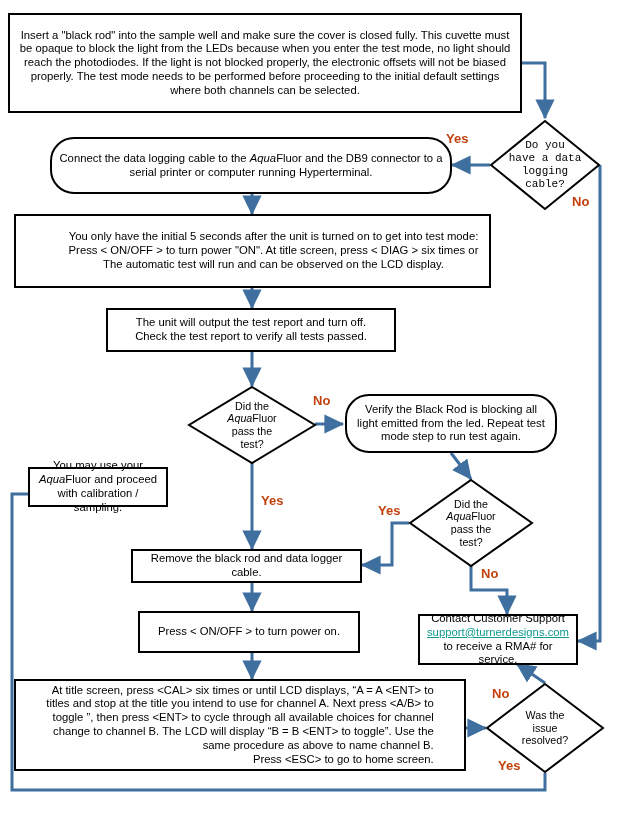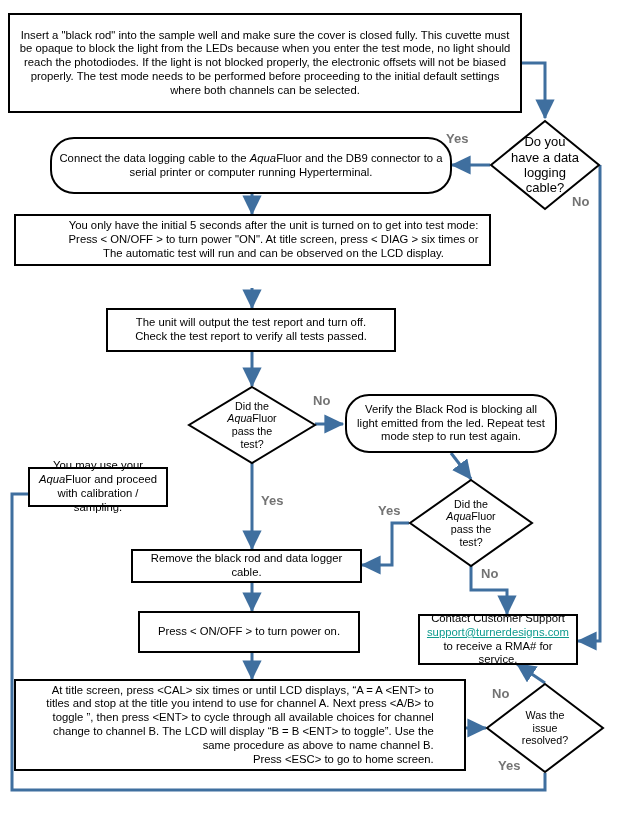--- a/index.html
+++ b/index.html
@@ -55,21 +55,21 @@
     display: flex;
     align-items: center;
     justify-content: center;
     text-align: center;
     line-height: 1.18;
     color: #000000;
   }
   .edgelabel {
     position: absolute;
     font-weight: bold;
-    color: #737373;
+    color: #c2410c;
     z-index: 4;
     white-space: nowrap;
   }
   #arrows {
     position: absolute;
     left: 0;
     top: 0;
     width: 621px;
     height: 823px;
     z-index: 1;
@@ -124,39 +124,39 @@
       <path d="M545,773 L545,790 L12,790 L12,494 L68,494"></path>
 
       <path d="M600,165 L600,641 L578,641"></path>
     </g>
   </svg>
 
   <div class="node" style="left:8px; top:13px; width:514px; height:100px; font-size:11.3px;">
     <div class="txt">Insert a "black rod" into the sample well and make sure the cover is closed fully. This cuvette must be opaque to block the light from the LEDs because when you enter the test mode, no light should reach the photodiodes. If the light is not blocked properly, the electronic offsets will not be biased properly. The test mode needs to be performed before proceeding to the initial default settings where both channels can be selected.</div>
   </div>
 
-  <div class="diamond" style="left:490px; top:120px; width:110px; height:90px; font-size:13px;">
+  <div class="diamond" style="left:490px; top:120px; width:110px; height:90px; font-size:11px;font-family:Liberation Mono, monospace;">
     <svg width="110" height="90" viewBox="0 0 110 90">
       <polygon points="55,1 109,45 55,89 1,45" fill="#ffffff" stroke="#000000" stroke-width="2"></polygon>
     </svg>
     <div class="dlabel">
       <div>
         <div>Do you</div>
         <div>have a data</div>
         <div>logging</div>
         <div>cable?</div>
       </div>
     </div>
   </div>
 
   <div class="node rounded" style="left:50px; top:137px; width:402px; height:57px; font-size:11.3px;">
     <div class="txt"><span>Connect the data logging cable to the </span><span class="ital">Aqua</span><span>Fluor and the DB9 connector to a serial printer or computer running Hyperterminal.</span></div>
   </div>
 
-  <div class="node" style="left:14px; top:214px; width:477px; height:52px; font-size:11.3px;padding-left:42px;">
+  <div class="node" style="left:14px; top:214px; width:477px; height:74px; font-size:11.3px;padding-left:42px;">
     <div class="txt">
       <div>You only have the initial 5 seconds after the unit is turned on to get into test mode:</div>
       <div>Press &lt; ON/OFF &gt; to turn power "ON". At title screen, press &lt; DIAG &gt; six times or</div>
       <div>The automatic test will run and can be observed on the LCD display.</div>
     </div>
   </div>
 
   <div class="node" style="left:106px; top:308px; width:290px; height:44px; font-size:11.3px;">
     <div class="txt">
       <div>The unit will output the test report and turn off.</div>

